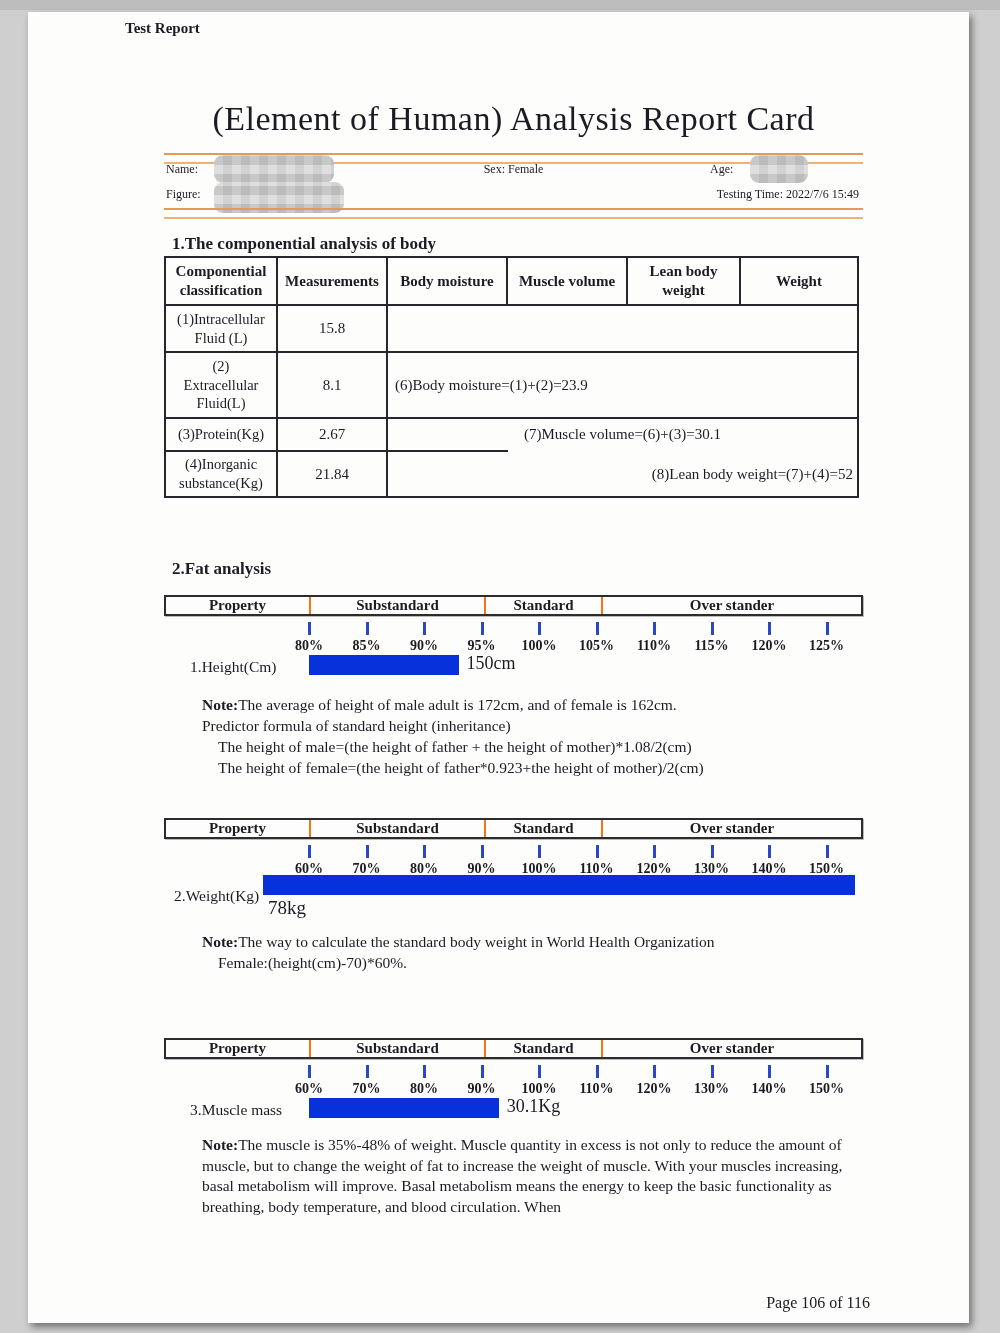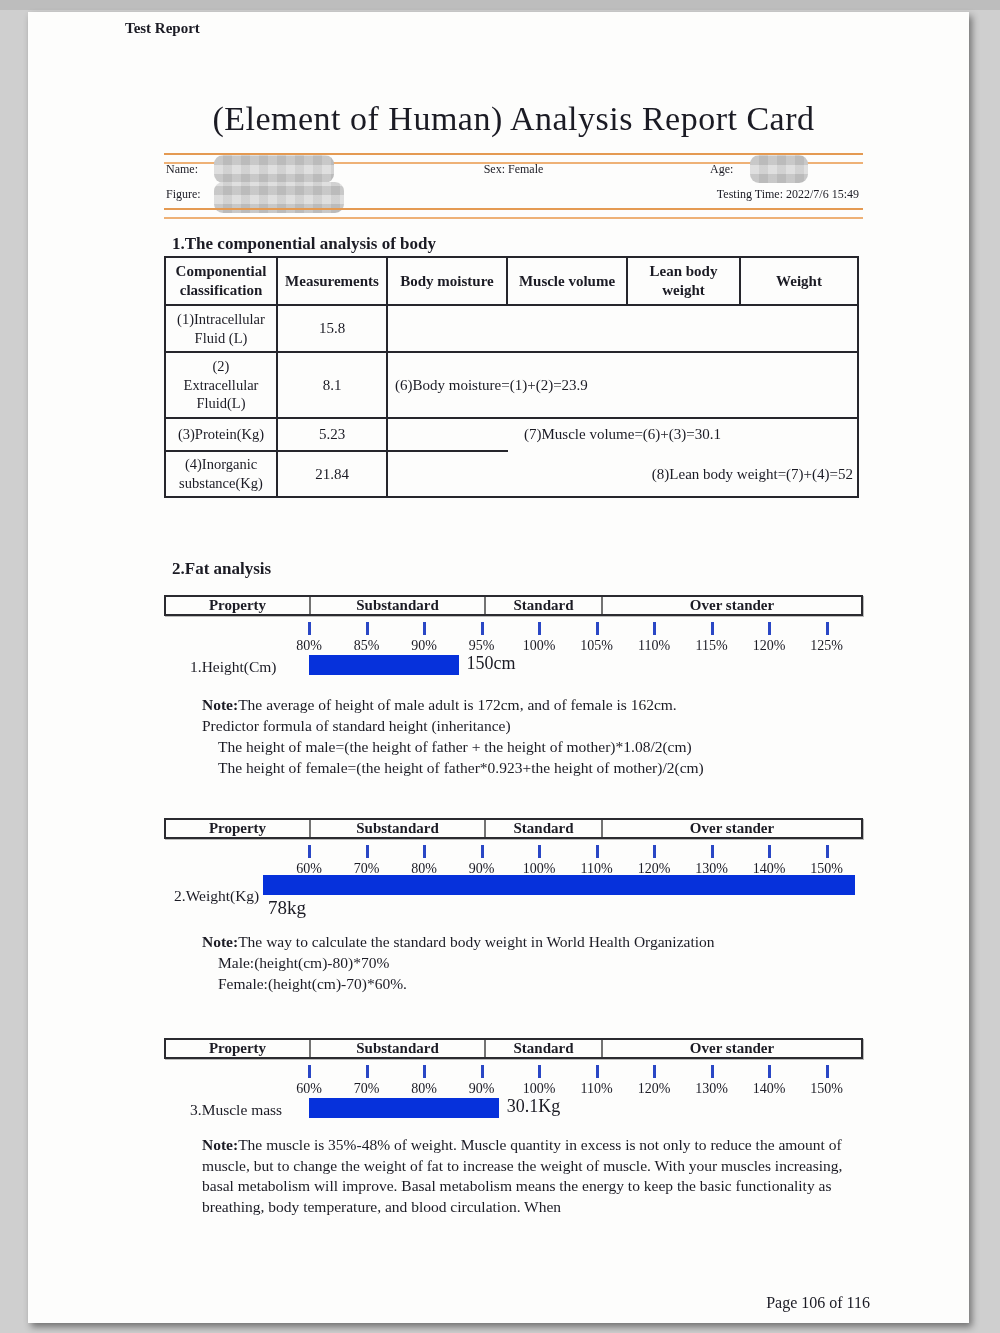--- a/index.html
+++ b/index.html
@@ -42,25 +42,25 @@
   td.eq.nb{border-bottom-color:transparent;}
   .stepline{position:absolute;left:0;bottom:-2px;height:2px;background:#26262c;}
   .w-step1{width:25.6%;} .w-step2{width:51.2%;}
   tr.hrow{height:48px;} tr.r1{height:47px;} tr.r2{height:66px;} tr.r3{height:33px;}
   tr.r4{height:44px;} tr.r5{height:47px;}
 
   .ruler{position:absolute;left:0;width:699px;height:105px;}
   .rul1{top:583px;} .rul2{top:806px;} .rul3{top:1026px;}
   .band{position:relative;height:21px;border:2px solid #2b2b30;display:flex;box-sizing:border-box;
         box-shadow:1px 1px 0 rgba(60,60,60,.35);}
-  .band-cell{border-right:2px solid #737373;box-sizing:border-box;display:flex;align-items:center;
+  .band-cell{border-right:2px solid #f97316;box-sizing:border-box;display:flex;align-items:center;
         justify-content:center;font-weight:bold;font-size:15px;}
   .band-cell:last-child{border-right:none;}
   .bc1{width:145px;} .bc2{width:175px;} .bc3{width:117px;} .bc4{flex:1;}
-  .ticks{position:absolute;left:0;top:27px;width:100%;height:32px;}
+  .ticks{position:absolute;left:0;top:27px;width:100%;height:32px;font-weight:bold;}
   .tick{position:absolute;top:0;width:3px;height:13px;background:#2a47c5;}
   .tlab{position:absolute;top:16px;transform:translateX(-50%);font-size:14px;white-space:nowrap;}
   .ruler-label{position:absolute;left:26px;top:63px;font-size:15.5px;white-space:nowrap;}
   .rul2 .ruler-label{left:10px;top:69px;}
   .bar{position:absolute;top:60px;height:20px;background:#0631db;}
   .rul2 .bar{top:57px;}
   .bar-value{position:absolute;font-size:18px;white-space:nowrap;}
   .bar-value.after{top:58px;}
   .bar-value.below{top:79px;font-size:19px;}
 
@@ -125,21 +125,21 @@
         </tr>
         <tr class="r2">
           <td class="lbl pre">(2)
 Extracellular
 Fluid(L)</td>
           <td class="val">8.1</td>
           <td class="eq a-left" colspan="4">(6)Body moisture=(1)+(2)=23.9</td>
         </tr>
         <tr class="r3">
           <td class="lbl pre">(3)Protein(Kg)</td>
-          <td class="val">5.23</td>
+          <td class="val">2.67</td>
           <td class="eq a-center nb" colspan="4"><span>(7)Muscle volume=(6)+(3)=30.1</span><i class="stepline w-step1"></i></td>
         </tr>
         <tr class="r4">
           <td class="lbl pre">(4)Inorganic
 substance(Kg)</td>
           <td class="val">21.84</td>
           <td class="eq a-right nb" colspan="4"><span>(8)Lean body weight=(7)+(4)=52</span><i class="stepline w-step2"></i></td>
         </tr>
       </tbody>
         </table>
@@ -216,21 +216,20 @@
             <span class="tick" style="left: 661.5px;"></span>
             <span class="tlab" style="left: 662.5px;">150%</span>
           </div>
         <span class="ruler-label">2.Weight(Kg)</span>
         <div class="bar" style="left: 99px; width: 592.25px;"></div>
         <span class="bar-value below" style="left: 104px;">78kg</span>
       </div>
 
       <div class="note n2">
         <div><span class="b">Note:</span><span>The way to calculate the standard body weight in World Health Organization</span></div>
-        <div class="indent">Male:(height(cm)-80)*70%</div>
         <div class="indent">Female:(height(cm)-70)*60%.</div>
       </div>
 
       <div class="ruler rul3">
         <div class="band">
           <div class="band-cell bc1">Property</div>
           <div class="band-cell bc2">Substandard</div>
           <div class="band-cell bc3">Standard</div>
           <div class="band-cell bc4">Over stander</div>
         </div>

